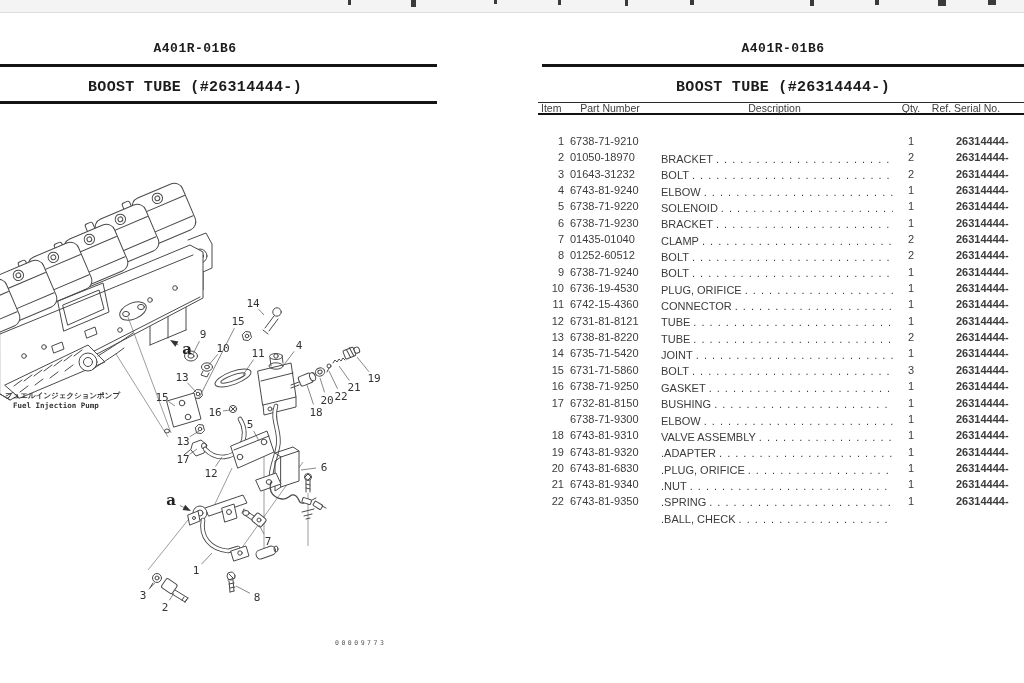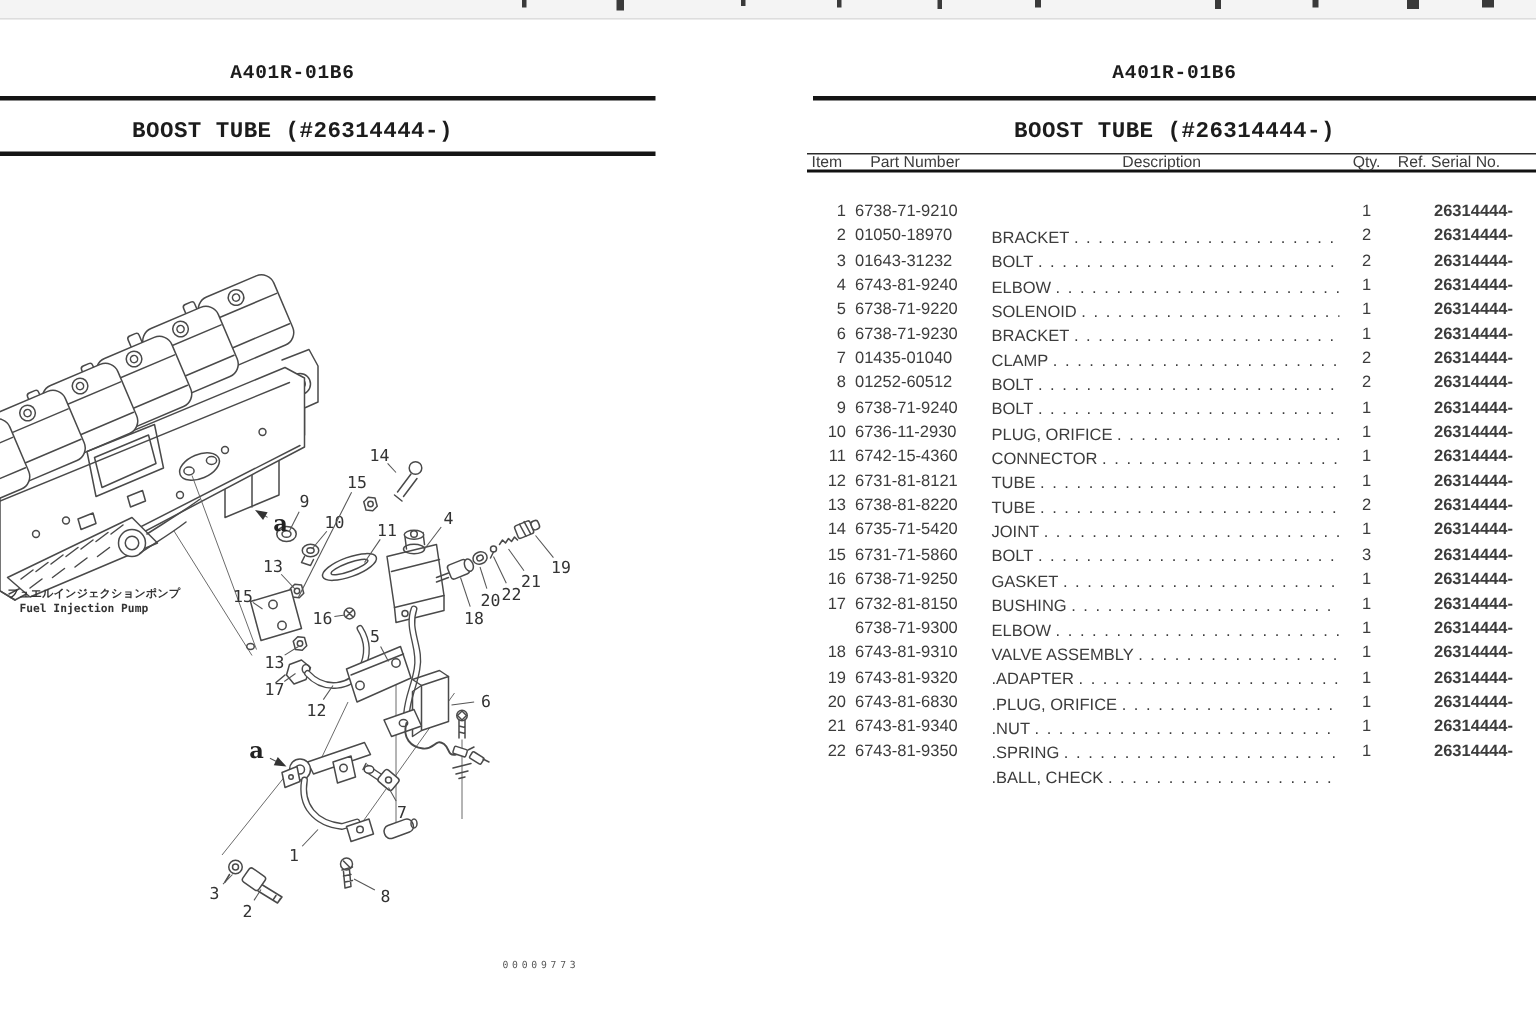--- a/index.html
+++ b/index.html
@@ -187,21 +187,21 @@
         <div class="c-desc">
           <span class="dt">PLUG, ORIFICE</span>
           <span class="leader">. . . . . . . . . . . . . . . . . . . . . . . . . . . . . . . . . . . . . . . . . . . . . . . . . . . . . . . . . . . . . . . . . . . . . . . . . . . . . . . . . . . . . . . . . . </span>
         </div>
         <div class="c-qty">1</div>
         <div class="c-ref"></div>
         <div class="c-serial">26314444-</div>
       </div>
       <div class="trow">
         <div class="c-item">10</div>
-        <div class="c-part">6736-11-2930</div>
+        <div class="c-part">6736-19-4530</div>
         <div class="c-desc">
           <span class="dt">CONNECTOR</span>
           <span class="leader">. . . . . . . . . . . . . . . . . . . . . . . . . . . . . . . . . . . . . . . . . . . . . . . . . . . . . . . . . . . . . . . . . . . . . . . . . . . . . . . . . . . . . . . . . . </span>
         </div>
         <div class="c-qty">1</div>
         <div class="c-ref"></div>
         <div class="c-serial">26314444-</div>
       </div>
       <div class="trow">
         <div class="c-item">11</div>

